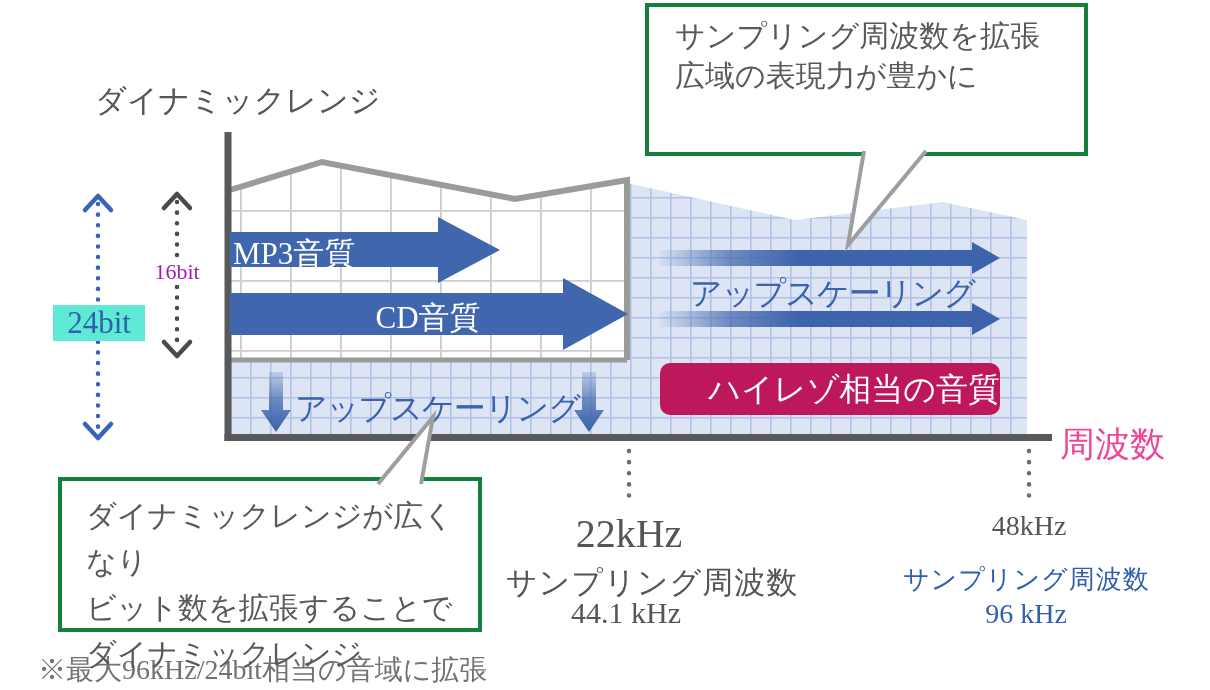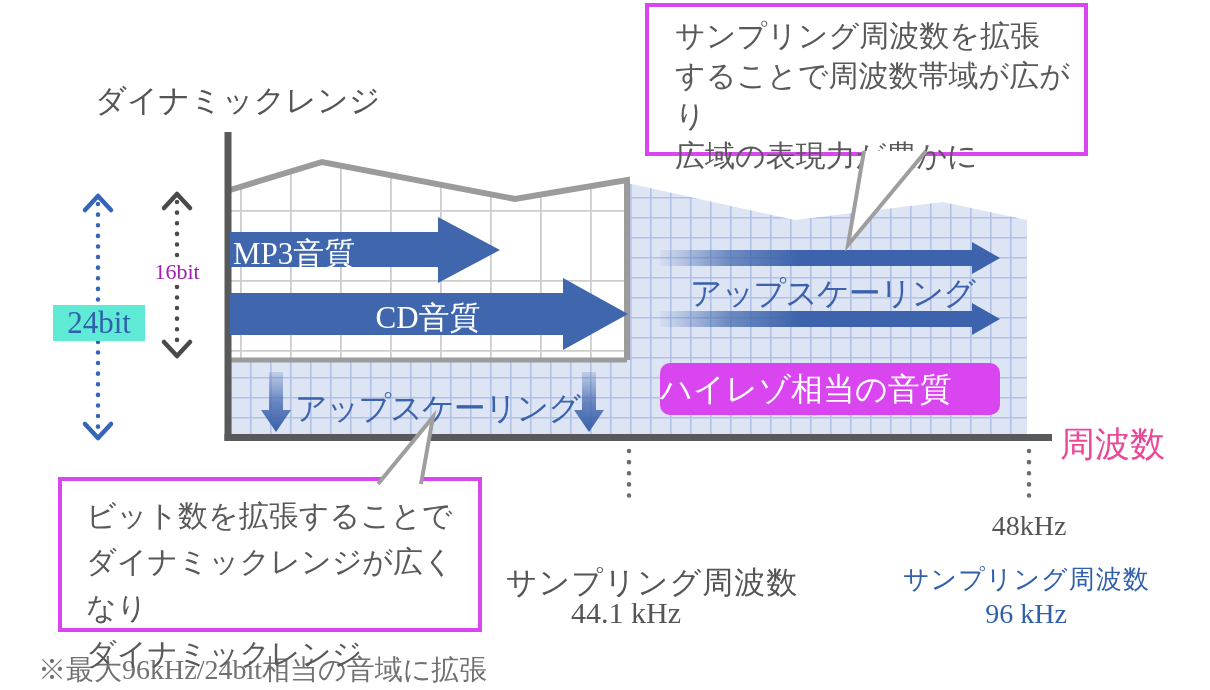--- a/index.html
+++ b/index.html
@@ -7,41 +7,41 @@
     position:relative;width:1210px;height:690px;background:#ffffff;overflow:hidden;
     font-family:"Liberation Sans", sans-serif;
   }
   .lbl{position:absolute;color:#595959;white-space:nowrap;font-family:Liberation Serif, serif;}
   .blue{color:#2f5fad;}
   .center{text-align:center;}
   #chart-svg{position:absolute;left:0;top:0;z-index:1;}
   #pointer-svg{position:absolute;left:0;top:0;z-index:5;pointer-events:none;}
 
   .callout{
-    position:absolute;background:#ffffff;border:4px solid #d946ef;
+    position:absolute;background:#ffffff;border:4px solid #15803d;
     box-sizing:border-box;color:#595959;z-index:4;
   }
   #callout-top-right{left:645px;top:3px;width:443px;height:153px;padding:9px 0 0 26px;
     font-size:30px;line-height:40px;}
   #callout-bottom-left{left:58px;top:477px;width:424px;height:155px;padding:12px 0 0 24px;
     font-size:30px;line-height:46px;}
 
   #title-label{left:95px;top:80px;font-size:31px;color:#555555;z-index:3;}
   #bit16-label{left:135px;top:259px;width:84px;font-size:22px;color:#a21caf;background:#fff;z-index:3;text-align:center;}
   #bit24-label{left:53px;top:305px;width:92px;font-size:31px;background:#5eead4;z-index:3;text-align:center;}
 
   #mp3-label{left:233px;top:233px;width:235px;font-size:31px;color:#ffffff;z-index:3;}
   #cd-label{left:308px;top:297px;width:240px;font-size:31px;color:#ffffff;z-index:3;text-align:center;}
 
   #upscaling-right-label{left:690px;top:272px;width:285px;font-size:32px;letter-spacing:-1px;z-index:3;text-align:center;color:#3a62ae;}
   #upscaling-bottom-label{left:295px;top:387px;width:282px;font-size:32px;letter-spacing:-1px;z-index:3;text-align:center;color:#3a62ae;}
 
   #hires-badge{
-    left:660px;top:363px;width:340px;height:52px;background:#d946ef;border-radius:10px;
-    color:#ffffff;font-size:32px;line-height:52px;text-align:left;z-index:3;position:absolute;
+    left:660px;top:363px;width:340px;height:52px;background:#be185d;border-radius:10px;
+    color:#ffffff;font-size:32px;line-height:52px;text-align:right;z-index:3;position:absolute;
   }
   #freq-axis-label{left:1060px;top:421px;font-size:35px;color:#ec4899;z-index:3;}
 
   #t22-freq{left:529px;top:510px;width:200px;font-size:40px;color:#555555;z-index:3;}
   #t22-caption{left:502px;top:562px;width:300px;font-size:31px;letter-spacing:1px;color:#555555;z-index:3;}
   #t22-rate{left:526px;top:596px;width:200px;font-size:30px;color:#555555;z-index:3;}
 
   #t48-freq{left:929px;top:510px;width:200px;font-size:28px;color:#555555;z-index:3;}
   #t48-caption{left:903px;top:562px;width:246px;font-size:26px;letter-spacing:1px;z-index:3;}
   #t48-rate{left:926px;top:598px;width:200px;font-size:28px;z-index:3;}
@@ -117,38 +117,38 @@
   <div class="lbl" id="mp3-label">MP3音質</div>
   <div class="lbl" id="cd-label">CD音質</div>
 
   <div class="lbl" id="upscaling-right-label">アップスケーリング</div>
   <div class="lbl" id="upscaling-bottom-label">アップスケーリング</div>
 
   <div id="hires-badge">ハイレゾ相当の音質</div>
 
   <div class="lbl" id="freq-axis-label">周波数</div>
 
+  <div class="lbl center" id="t22-freq">22kHz</div>
   <div class="lbl center" id="t22-caption">サンプリング周波数</div>
   <div class="lbl center" id="t22-rate">44.1 kHz</div>
 
   <div class="lbl center" id="t48-freq">48kHz</div>
   <div class="lbl center blue" id="t48-caption">サンプリング周波数</div>
   <div class="lbl center blue" id="t48-rate">96 kHz</div>
 
   <div class="lbl" id="footnote">※最大96kHz/24bit相当の音域に拡張</div>
 
   <div class="callout" id="callout-top-right">
     <div>サンプリング周波数を拡張</div>
-    <div>することで周波数帯域が広がり</div>
     <div>広域の表現力が豊かに</div>
   </div>
 
   <div class="callout" id="callout-bottom-left">
+    <div>ダイナミックレンジが広くなり</div>
     <div>ビット数を拡張することで</div>
-    <div>ダイナミックレンジが広くなり</div>
     <div>ダイナミックレンジ</div>
   </div>
 
   <svg id="pointer-svg" width="1210" height="690" viewBox="0 0 1210 690">
     <path d="M864,151 L848,245 L926,151" fill="#ffffff" stroke="#9e9e9e" stroke-width="4"></path>
     <path d="M378,484 L433,417 L421,484" fill="#ffffff" stroke="#9e9e9e" stroke-width="4"></path>
   </svg>
 
 </div>
 

